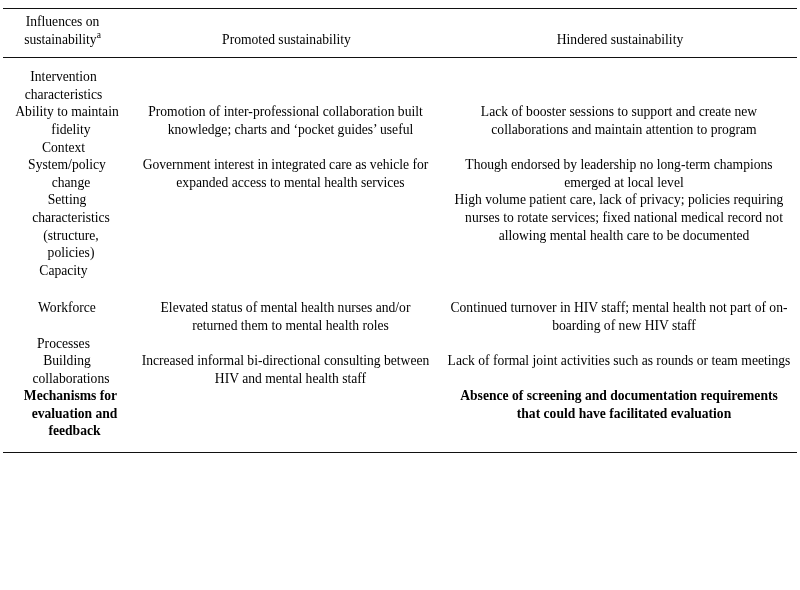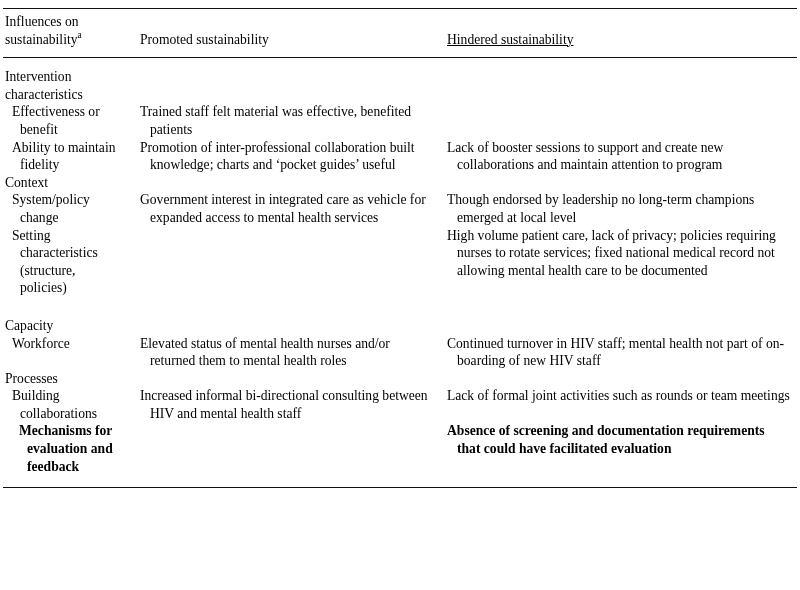--- a/index.html
+++ b/index.html
@@ -22,33 +22,33 @@
     border-bottom: 1px solid #111111;
   }
   col.c-label   { width: 135px; }
   col.c-promoted{ width: 309px; }
   col.c-hindered{ width: 350px; }
 
   th, td {
     font-size: 13.6px;
     line-height: 17.6px;
     font-weight: normal;
-    text-align: left;
+    text-align: center;
     vertical-align: top;
     padding: 0;
   }
   thead th {
     border-bottom: 1px solid #111111;
     vertical-align: bottom;
     padding-top: 4px;
     padding-bottom: 9px;
   }
   th.h-label    { padding-left: 2px;  padding-right: 18px; }
   th.h-promoted { padding-left: 2px;  padding-right: 14px; }
-  th.h-hindered { padding-left: 0;    padding-right: 4px; text-decoration: underline; }
+  th.h-hindered { padding-left: 0;    padding-right: 4px; }
   sup.fn {
     font-size: 9.5px;
     vertical-align: super;
     line-height: 0;
   }
 
   
   td.col-label { padding-right: 16px; }
   td.col-label.section {
     padding-left: 2px;
@@ -96,25 +96,20 @@
         <th class="h-hindered"><span>Hindered sustainability</span><sup class="fn"></sup></th>
       </tr>
     </thead>
     <tbody>
         <tr>
           <td class="col-label section">Intervention characteristics</td>
           <td class="col-promoted"></td>
           <td class="col-hindered"></td>
         </tr>
         <tr>
-          <td class="col-label indent-1">Effectiveness or benefit</td>
-          <td class="col-promoted">Trained staff felt material was effective, benefited patients</td>
-          <td class="col-hindered"></td>
-        </tr>
-        <tr>
           <td class="col-label indent-1">Ability to maintain fidelity</td>
           <td class="col-promoted">Promotion of inter-professional collaboration built knowledge; charts and ‘pocket guides’ useful</td>
           <td class="col-hindered">Lack of booster sessions to support and create new collaborations and maintain attention to program</td>
         </tr>
         <tr>
           <td class="col-label section">Context</td>
           <td class="col-promoted"></td>
           <td class="col-hindered"></td>
         </tr>
         <tr>

